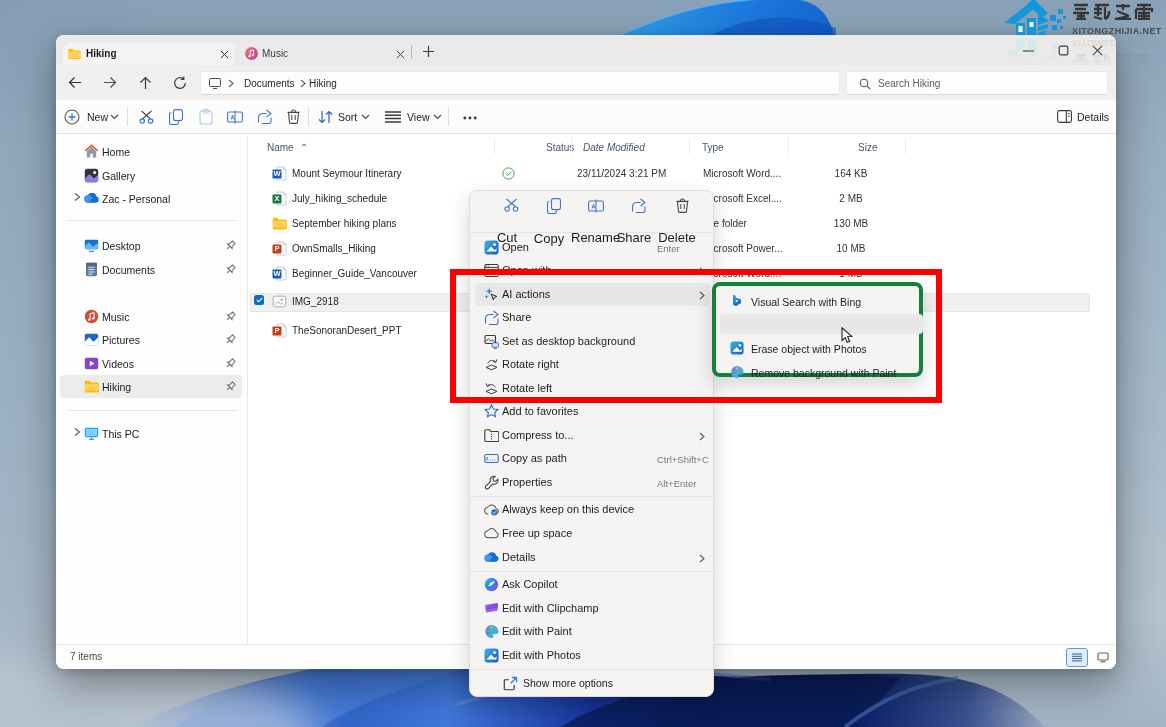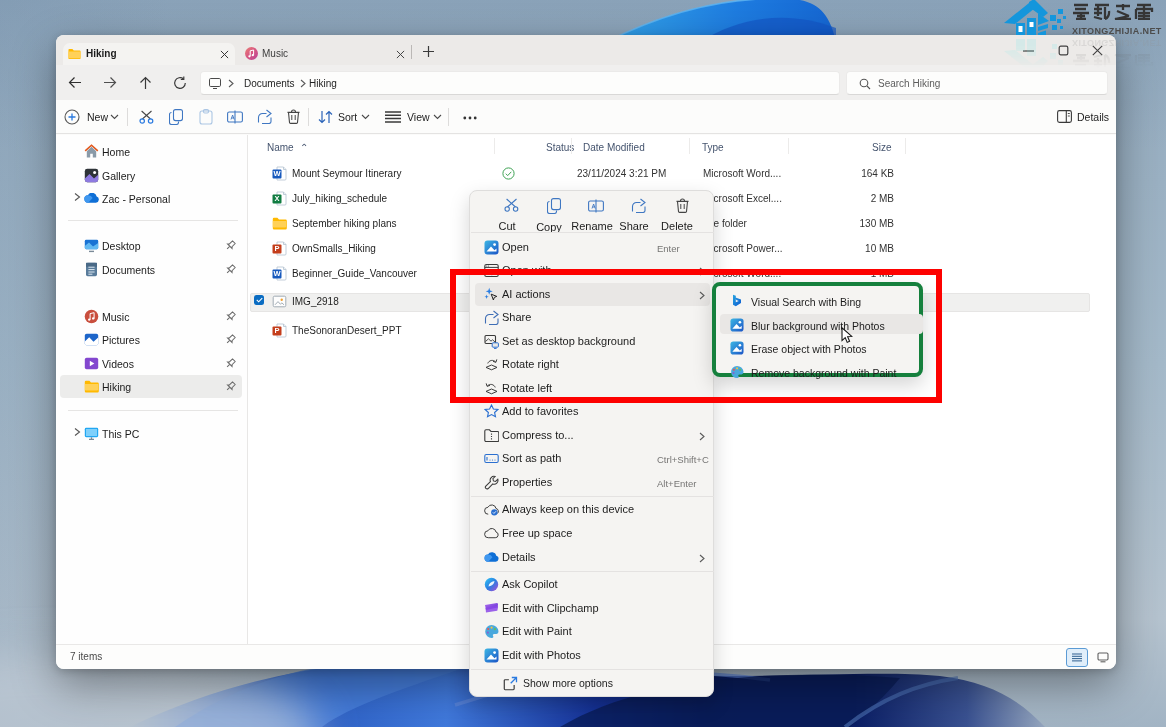--- a/index.html
+++ b/index.html
@@ -40,36 +40,36 @@
 .sdiv { position:absolute; left:12px; width:170px; height:1px; background:#e6e5e4; }
 
 #flist { position:absolute; left:192px; top:0; width:868px; height:100%; background:#fff; }
 .hcell { position:absolute; top:7px; font-size:10px; color:#45546e; }
 .hsep { position:absolute; top:3px; width:1px; height:16px; background:#eceBea; }
 .frow { position:absolute; left:0; width:868px; height:24px; }
 .fic { position:absolute; left:24px; top:4px; width:15px; height:15px; }
 .fname { position:absolute; left:44px; top:6px; font-size:10px; color:#1f1f1f; white-space:nowrap; }
 .fdate { position:absolute; left:329px; top:6px; font-size:10px; color:#333; }
 .ftype { position:absolute; left:455px; top:6px; font-size:10px; color:#333; white-space:nowrap; }
-.fsize { position:absolute; left:560px; top:6px; width:86px; text-align:right; font-size:10px; color:#333; }
+.fsize { position:absolute; left:560px; top:6px; width:86px; text-align:center; font-size:10px; color:#333; }
 #selrow { position:absolute; left:2px; top:158px; width:840px; height:19px; background:#f0f0ef; border:1px solid #e6e5e4; border-radius:2px; }
 
 #status { position:absolute; left:0; bottom:0; width:100%; height:25px; border-top:1px solid #e9e8e7; background:#fdfdfc; border-radius:0 0 8px 8px; }
 #status .cnt { position:absolute; left:14px; top:6px; font-size:10px; color:#4a4a4a; }
 svg text { font-family:"Liberation Sans",sans-serif; }
 
 #ctx { position:absolute; left:469px; top:190px; width:245px; height:507px; background:#f5f4f2; border:1px solid #dedddc; border-radius:8px; box-shadow:0 8px 20px rgba(0,0,0,0.17); z-index:5; }
 .cmi { position:absolute; left:5px; width:235px; height:22px; }
 .cmi .mic { position:absolute; left:9px; top:3px; width:15px; height:15px; }
 .cmi .mtx { position:absolute; left:27px; top:4px; font-size:11px; color:#1c1c1c; white-space:nowrap; }
 .cmi .msc { position:absolute; left:182px; top:6px; font-size:9.5px; color:#767574; }
 .cmi .marr { position:absolute; left:224px; top:7px; width:6px; height:9px; }
 .bigic { position:absolute; top:7px; width:42px; text-align:center; }
 .bigic svg { display:inline-block; }
-.blab { margin-top:3px; font-size:11px; color:#1c1c1c; }
+.blab { margin-top:13px; font-size:13px; color:#1c1c1c; }
 .csep { position:absolute; left:1px; width:243px; height:1px; background:#e4e2e1; }
 #aihl { position:absolute; left:5px; top:92px; width:235px; height:23px; background:#e9e7e5; border-radius:4px; }
 
 #sub { position:absolute; left:712px; top:282px; width:211px; height:95px; background:#f5f4f2; border:4px solid #15803d; border-radius:8px; box-shadow:0 8px 20px rgba(0,0,0,0.17); z-index:6; }
 .smi { position:absolute; left:4px; width:203px; height:22px; }
 .smi .mic { position:absolute; left:10px; top:3px; width:14px; height:14px; }
 .smi .mtx { position:absolute; left:31px; top:5px; font-size:10.5px; color:#1c1c1c; white-space:nowrap; }
 #subhl { position:absolute; left:4px; top:28px; width:203px; height:20px; background:#e9e7e5; border-radius:4px; }
 
 #redrect { position:absolute; left:450px; top:269px; width:492px; height:134px; border:6px solid #fd0100; z-index:8; }
@@ -407,23 +407,23 @@
               <path d="M5,13.4 h5 M7.5,11.2 v2" stroke="#7a8a98" stroke-width="1.3"></path>
             </svg>
           <span class="stx">This PC</span>
         </div>
       </div>
       <div id="sidesep"></div>
       <div id="flist">
         <span class="hcell" style="left:19px;">Name</span>
         <span class="hcell" style="left:52px;">⌃</span>
         <span class="hcell" style="left:254px;margin-left:44px;">Status</span>
-        <span class="hcell" style="left:335px;">Date Modified</span>
+        <span class="hcell" style="left:335px;font-style:italic;">Date Modified</span>
         <span class="hcell" style="left:454px;">Type</span>
-        <span class="hcell" style="left:624px;">Size</span>
+        <span class="hcell" style="left:610px;">Size</span>
         <div class="hsep" style="left:246px;"></div>
         <div class="hsep" style="left:323px;"></div>
         <div class="hsep" style="left:441px;"></div>
         <div class="hsep" style="left:540px;"></div>
         <div class="hsep" style="left:657px;"></div>
         <div id="selrow"></div>
         <div class="frow" style="top:27px;">
           <svg class="fic" viewBox="0 0 15 15">
               <path d="M5,1 h6.5 l2.5,2.5 V13 a1,1 0 0 1 -1,1 H5 Z" fill="#fff" stroke="#b4c2cf" stroke-width="0.8"></path>
               <path d="M11.5,1 v2.5 h2.5" fill="#e8eef4" stroke="#b4c2cf" stroke-width="0.8"></path>
@@ -653,21 +653,21 @@
         </svg>
     </div>
     <div class="cmi" style="top:257.3px;">
       <svg class="mic" viewBox="0 0 15 15">
           <rect x="0.8" y="3.5" width="13.4" height="8" rx="1.4" fill="none" stroke="#2a6fd0" stroke-width="1.1"></rect>
           <path d="M3,6 v3.5" stroke="#2a6fd0" stroke-width="1.1"></path>
           <circle cx="6" cy="9" r="0.6" fill="#2a6fd0"></circle>
           <circle cx="8.5" cy="9" r="0.6" fill="#2a6fd0"></circle>
           <circle cx="11" cy="9" r="0.6" fill="#2a6fd0"></circle>
         </svg>
-      <span class="mtx">Sort as path</span>
+      <span class="mtx">Copy as path</span>
         <span class="msc">Ctrl+Shift+C</span>
     </div>
     <div class="cmi" style="top:281px;">
       <svg class="mic" viewBox="0 0 15 15">
           <path d="M13.8,4.2 a3.8,3.8 0 0 1 -5,4.7 l-4.6,4.6 a1.7,1.7 0 0 1 -2.4,-2.4 l4.6,-4.6 a3.8,3.8 0 0 1 4.7,-5 l-2.2,2.2 l0.5,2.2 l2.2,0.5 Z" fill="none" stroke="#3a3a3a" stroke-width="1.05"></path>
         </svg>
       <span class="mtx">Properties</span>
         <span class="msc">Alt+Enter</span>
     </div>
     <div class="csep" style="top:304.5px;"></div>
@@ -775,37 +775,20 @@
             </linearGradient>  
             <filter id="blr" x="-50%" y="-50%" width="200%" height="200%">
               <feGaussianBlur stdDeviation="20"></feGaussianBlur>
             </filter>
     </defs>
           <path d="M3,0.8 L5.8,1.8 V8.2 L8.8,7 L6.3,5.9 L5.5,3.6 L11,5.6 V9 L5.8,12.2 L3,10.8 Z" fill="url(#bing)"></path>
         </svg>
       <span class="mtx">Visual Search with Bing</span>
     </div>
     <div id="subhl"></div>
-    <div class="smi" style="top:28.5px;">
-      <svg class="mic" viewBox="0 0 15 15">
-          <defs>
-            <linearGradient id="ph3" x1="0" y1="0" x2="1" y2="1">
-              <stop offset="0" stop-color="#3db7e4"></stop>
-              <stop offset="1" stop-color="#1a53c6"></stop>
-            </linearGradient>  
-            <filter id="blr" x="-50%" y="-50%" width="200%" height="200%">
-              <feGaussianBlur stdDeviation="20"></feGaussianBlur>
-            </filter>
-    </defs>
-          <rect x="0.5" y="0.5" width="14" height="14" rx="3" fill="url(#ph3)"></rect>
-          <path d="M2.5,11.5 L7,6.5 L10.5,10.2 L12.5,8.4 V11.5 Z" fill="#fff"></path>
-          <circle cx="10.6" cy="4.6" r="1.4" fill="#fff"></circle>
-        </svg>
-      <span class="mtx">Blur background with Photos</span>
-    </div>
     <div class="smi" style="top:52.2px;">
       <svg class="mic" viewBox="0 0 15 15">
           <defs>
             <linearGradient id="ph4" x1="0" y1="0" x2="1" y2="1">
               <stop offset="0" stop-color="#3db7e4"></stop>
               <stop offset="1" stop-color="#1a53c6"></stop>
             </linearGradient>  
             <filter id="blr" x="-50%" y="-50%" width="200%" height="200%">
               <feGaussianBlur stdDeviation="20"></feGaussianBlur>
             </filter>

